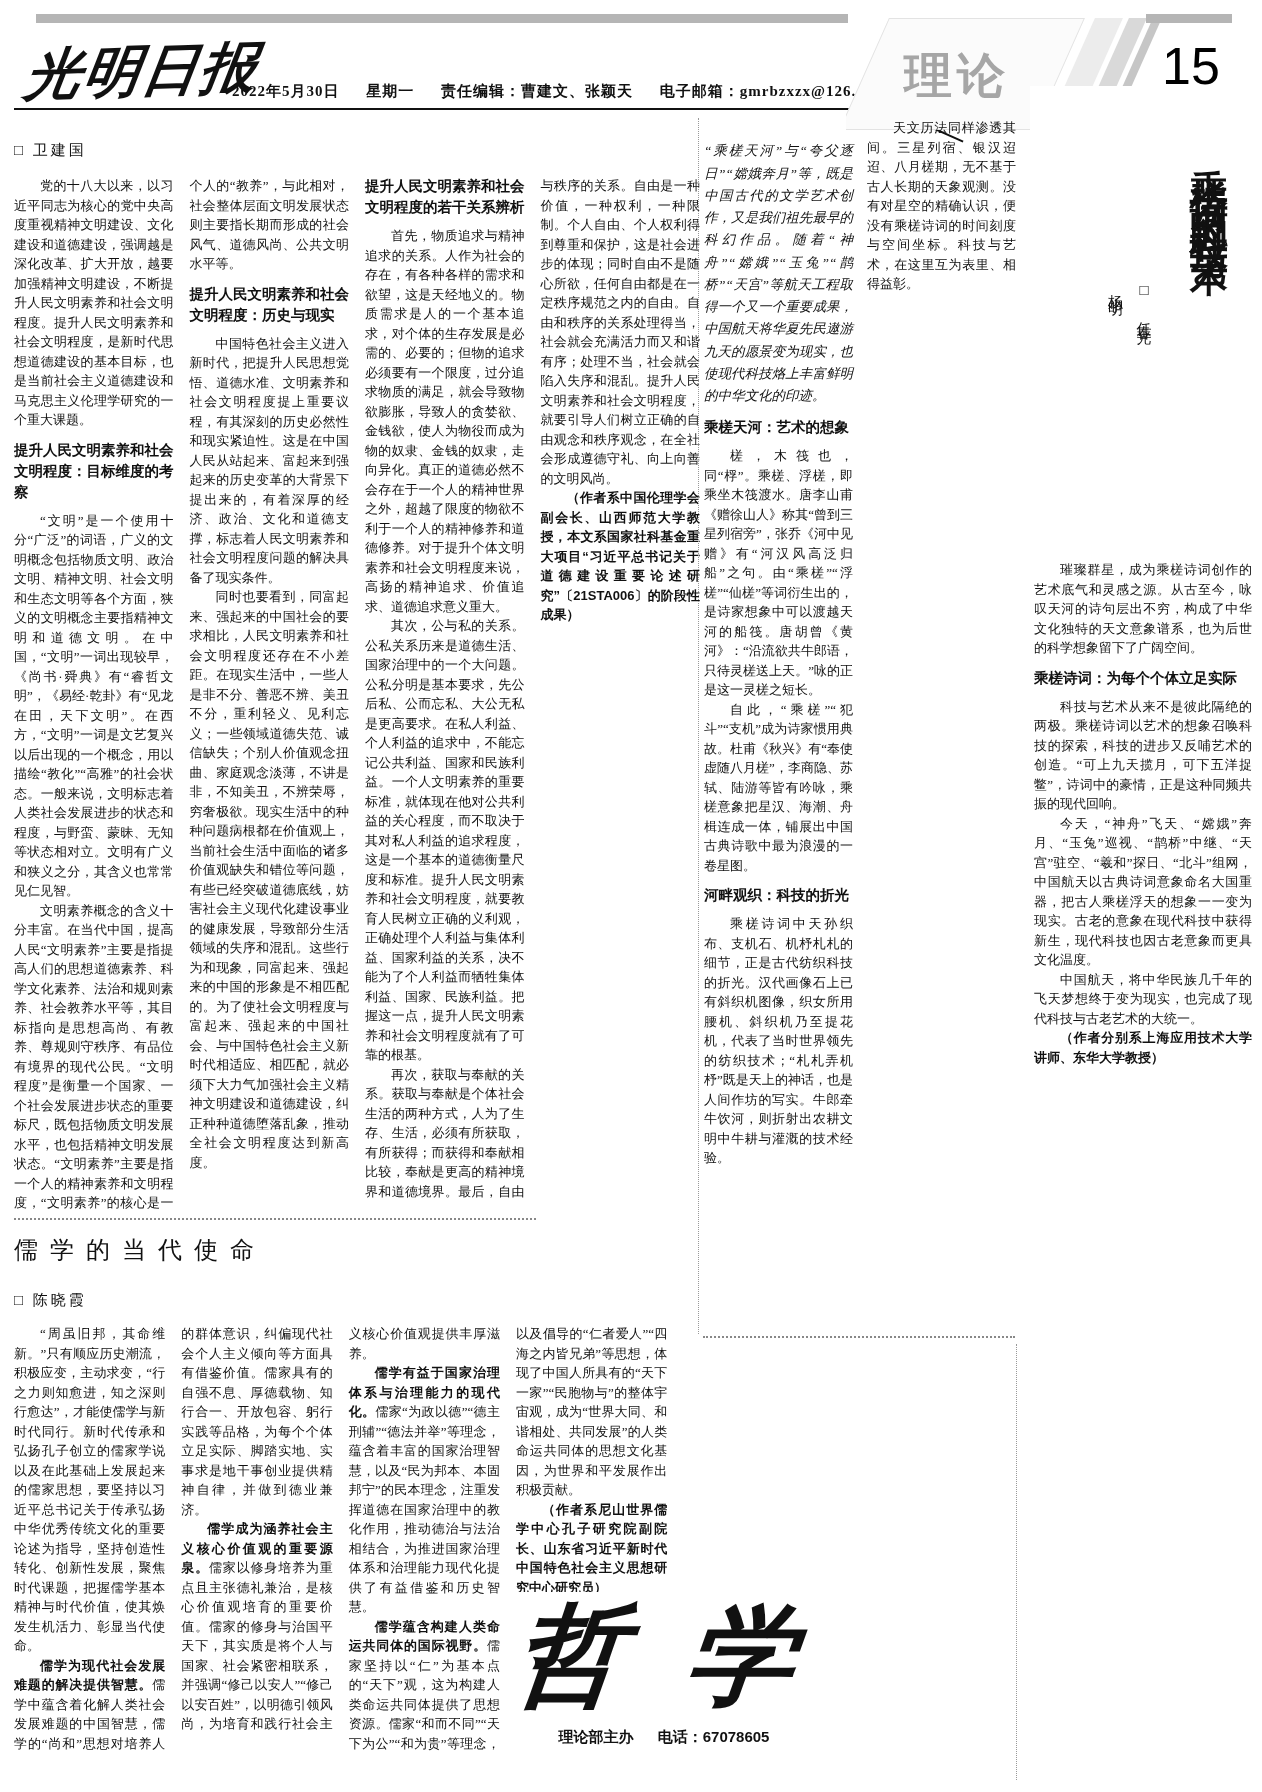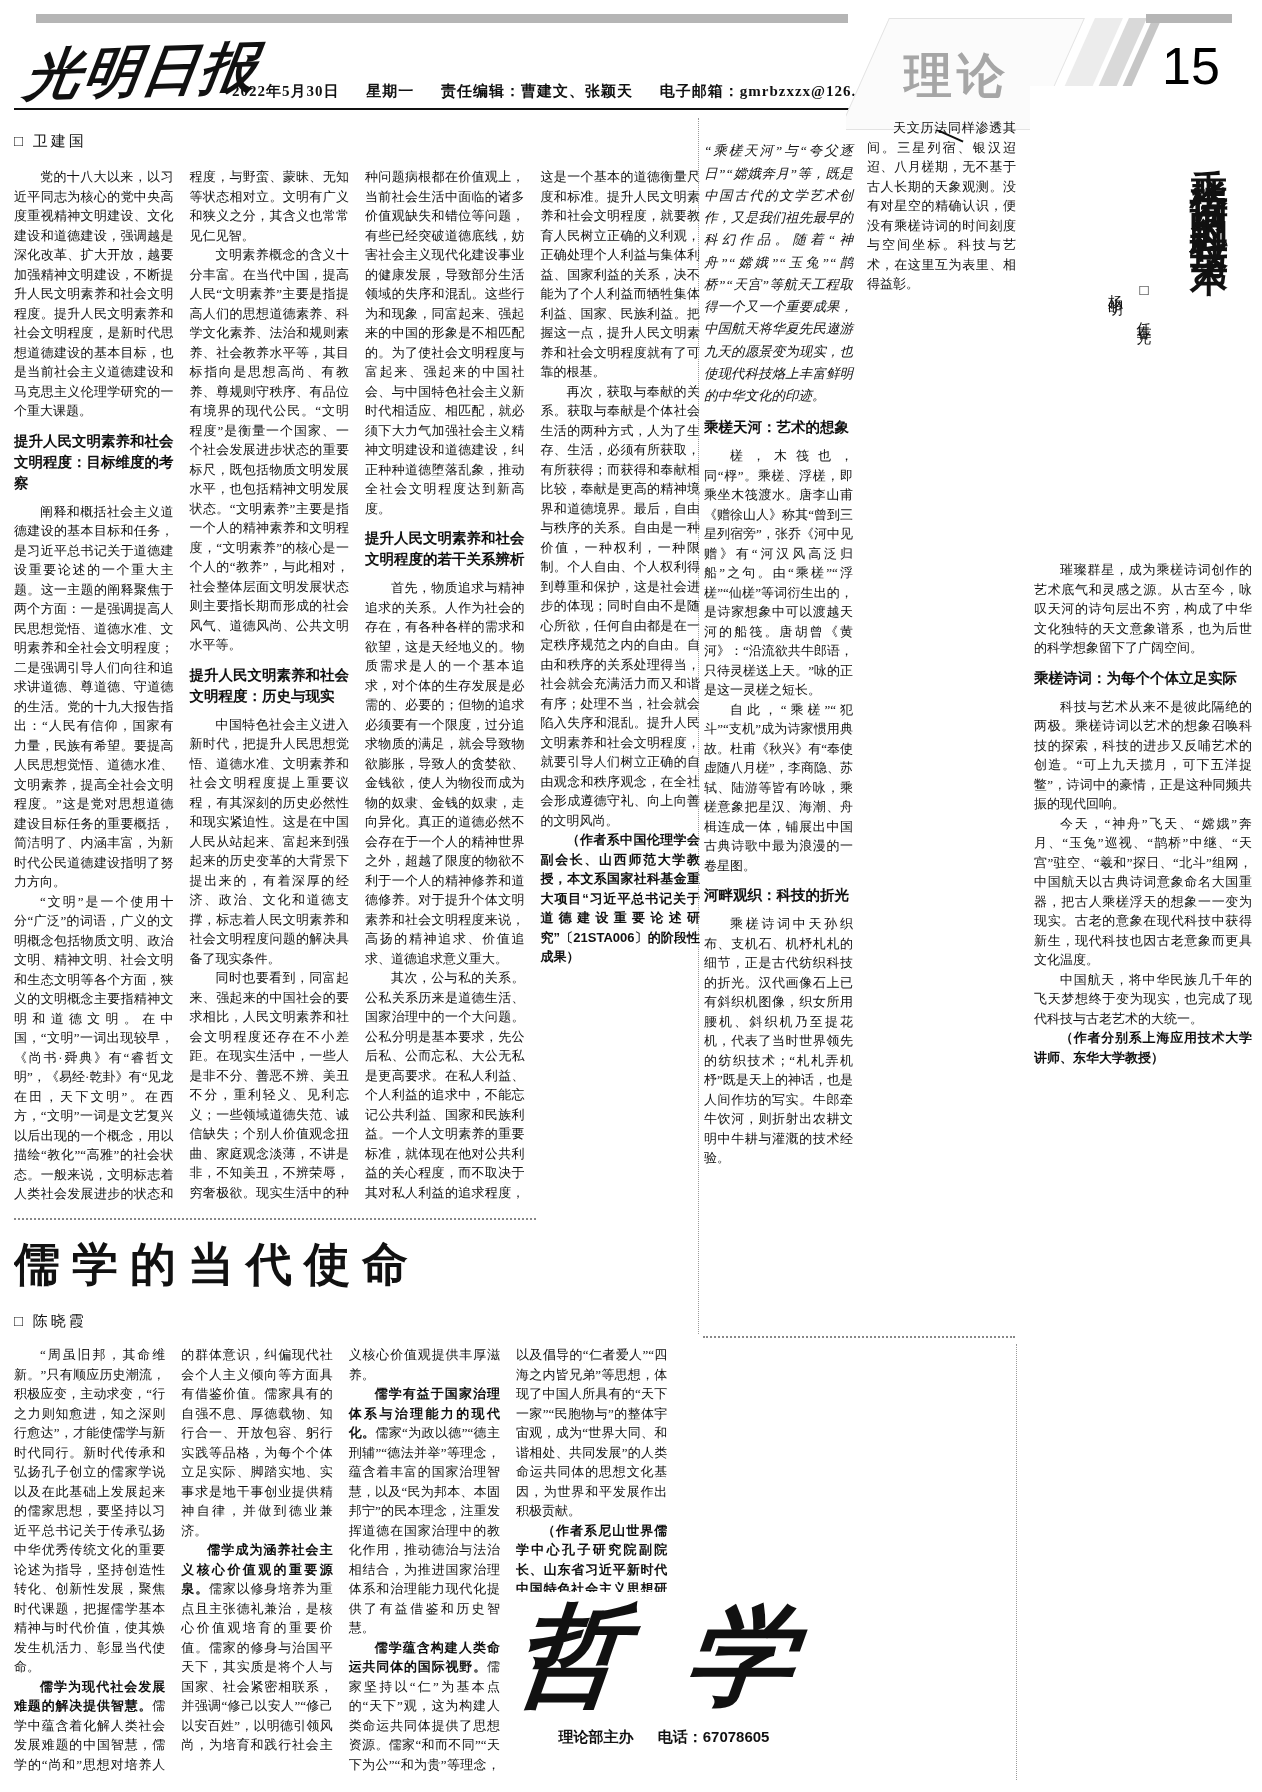--- a/index.html
+++ b/index.html
@@ -36,32 +36,32 @@
   .blk-note { font-weight:bold; }
   .blk-h { font-family:"Liberation Sans","DejaVu Sans",sans-serif; font-size:14.5px; font-weight:bold;
            line-height:1.45; margin:10px 0 8px; break-inside:avoid; }
   .blk-intro { font-size:13.5px; line-height:1.65; text-indent:0; font-style:italic; }
   .blk-intro .deep-indent { display:inline-block; width:148px; }
 
   
   .main-article { position:absolute; left:14px; top:116px; width:686px; height:1218px; overflow:hidden; }
   .main-title .l1 { font-size:47px; font-weight:900; letter-spacing:18px; line-height:1.25; }
   .main-title .l2 { font-size:47px; font-weight:900; letter-spacing:2px; line-height:1.25; }
-  .byline { margin-top:16px; font-size:15px; letter-spacing:3px; }
+  .byline { margin-top:25px; font-size:15px; letter-spacing:3px; }
   .main-body { margin-top:16px; height:1042px; column-count:4; }
 
   
   .dotted-h { position:absolute; left:14px; top:1218px; width:522px; border-top:2px dotted #888; }
   .dotted-h2 { position:absolute; left:703px; top:1336px; width:312px; border-top:2px dotted #888; }
   .dotted-v { position:absolute; left:698px; top:118px; height:1216px; border-left:1px dotted #999; }
   .dotted-v2 { position:absolute; left:1016px; top:1344px; height:436px; border-left:1px dotted #999; }
 
   
   .ruxue-article { position:absolute; left:14px; top:1234px; width:988px; height:548px; overflow:hidden; }
-  .ruxue-title { font-size:46px; font-weight:700; letter-spacing:12px; }
+  .ruxue-title { font-size:24px; font-weight:400; letter-spacing:12px; }
   .ruxue-body { margin-top:14px; height:436px; column-count:6; }
 
   
   .cc-mid { position:absolute; left:704px; top:112px; width:312px; height:1222px; overflow:hidden; }
   .cc-mid-body { margin-top:6px; height:1050px; column-count:2; column-gap:14px; }
   .cc-titleblock { position:absolute; left:1030px; top:86px; width:232px; height:468px; background:#fff; overflow:hidden; }
   .cc-vtitle { position:absolute; right:28px; top:52px; writing-mode:vertical-rl; font-size:38px;
                font-weight:900; letter-spacing:9px; }
   .cc-vbyline { position:absolute; right:104px; top:196px; writing-mode:vertical-rl; font-size:15px;
                 letter-spacing:4px; line-height:1.9; }
@@ -100,21 +100,20 @@
     <div class="tab-bar-right"></div>
     <div class="tab-label">理论</div>
     <div class="tab-pagenum sans">15</div>
   </div>
 
   <div class="main-article">
     <div class="byline">□ 卫建国</div>
     <div class="main-body colbody">
         <p class="blk-p">党的十八大以来，以习近平同志为核心的党中央高度重视精神文明建设、文化建设和道德建设，强调越是深化改革、扩大开放，越要加强精神文明建设，不断提升人民文明素养和社会文明程度。提升人民文明素养和社会文明程度，是新时代思想道德建设的基本目标，也是当前社会主义道德建设和马克思主义伦理学研究的一个重大课题。</p>
         <h3 class="blk-h">提升人民文明素养和社会文明程度：目标维度的考察</h3>
-        <p class="blk-p">阐释和概括社会主义道德建设的基本目标和任务，是习近平总书记关于道德建设重要论述的一个重大主题。这一主题的阐释聚焦于两个方面：一是强调提高人民思想觉悟、道德水准、文明素养和全社会文明程度；二是强调引导人们向往和追求讲道德、尊道德、守道德的生活。党的十九大报告指出：“人民有信仰，国家有力量，民族有希望。要提高人民思想觉悟、道德水准、文明素养，提高全社会文明程度。”这是党对思想道德建设目标任务的重要概括，简洁明了、内涵丰富，为新时代公民道德建设指明了努力方向。</p>
         <p class="blk-p">“文明”是一个使用十分“广泛”的词语，广义的文明概念包括物质文明、政治文明、精神文明、社会文明和生态文明等各个方面，狭义的文明概念主要指精神文明和道德文明。在中国，“文明”一词出现较早，《尚书·舜典》有“睿哲文明”，《易经·乾卦》有“见龙在田，天下文明”。在西方，“文明”一词是文艺复兴以后出现的一个概念，用以描绘“教化”“高雅”的社会状态。一般来说，文明标志着人类社会发展进步的状态和程度，与野蛮、蒙昧、无知等状态相对立。文明有广义和狭义之分，其含义也常常见仁见智。</p>
         <p class="blk-p">文明素养概念的含义十分丰富。在当代中国，提高人民“文明素养”主要是指提高人们的思想道德素养、科学文化素养、法治和规则素养、社会教养水平等，其目标指向是思想高尚、有教养、尊规则守秩序、有品位有境界的现代公民。“文明程度”是衡量一个国家、一个社会发展进步状态的重要标尺，既包括物质文明发展水平，也包括精神文明发展状态。“文明素养”主要是指一个人的精神素养和文明程度，“文明素养”的核心是一个人的“教养”，与此相对，社会整体层面文明发展状态则主要指长期而形成的社会风气、道德风尚、公共文明水平等。</p>
         <h3 class="blk-h">提升人民文明素养和社会文明程度：历史与现实</h3>
         <p class="blk-p">中国特色社会主义进入新时代，把提升人民思想觉悟、道德水准、文明素养和社会文明程度提上重要议程，有其深刻的历史必然性和现实紧迫性。这是在中国人民从站起来、富起来到强起来的历史变革的大背景下提出来的，有着深厚的经济、政治、文化和道德支撑，标志着人民文明素养和社会文明程度问题的解决具备了现实条件。</p>
         <p class="blk-p">同时也要看到，同富起来、强起来的中国社会的要求相比，人民文明素养和社会文明程度还存在不小差距。在现实生活中，一些人是非不分、善恶不辨、美丑不分，重利轻义、见利忘义；一些领域道德失范、诚信缺失；个别人价值观念扭曲、家庭观念淡薄，不讲是非，不知美丑，不辨荣辱，穷奢极欲。现实生活中的种种问题病根都在价值观上，当前社会生活中面临的诸多价值观缺失和错位等问题，有些已经突破道德底线，妨害社会主义现代化建设事业的健康发展，导致部分生活领域的失序和混乱。这些行为和现象，同富起来、强起来的中国的形象是不相匹配的。为了使社会文明程度与富起来、强起来的中国社会、与中国特色社会主义新时代相适应、相匹配，就必须下大力气加强社会主义精神文明建设和道德建设，纠正种种道德堕落乱象，推动全社会文明程度达到新高度。</p>
         <h3 class="blk-h">提升人民文明素养和社会文明程度的若干关系辨析</h3>
         <p class="blk-p">首先，物质追求与精神追求的关系。人作为社会的存在，有各种各样的需求和欲望，这是天经地义的。物质需求是人的一个基本追求，对个体的生存发展是必需的、必要的；但物的追求必须要有一个限度，过分追求物质的满足，就会导致物欲膨胀，导致人的贪婪欲、金钱欲，使人为物役而成为物的奴隶、金钱的奴隶，走向异化。真正的道德必然不会存在于一个人的精神世界之外，超越了限度的物欲不利于一个人的精神修养和道德修养。对于提升个体文明素养和社会文明程度来说，高扬的精神追求、价值追求、道德追求意义重大。</p>
         <p class="blk-p">其次，公与私的关系。公私关系历来是道德生活、国家治理中的一个大问题。公私分明是基本要求，先公后私、公而忘私、大公无私是更高要求。在私人利益、个人利益的追求中，不能忘记公共利益、国家和民族利益。一个人文明素养的重要标准，就体现在他对公共利益的关心程度，而不取决于其对私人利益的追求程度，这是一个基本的道德衡量尺度和标准。提升人民文明素养和社会文明程度，就要教育人民树立正确的义利观，正确处理个人利益与集体利益、国家利益的关系，决不能为了个人利益而牺牲集体利益、国家、民族利益。把握这一点，提升人民文明素养和社会文明程度就有了可靠的根基。</p>
         <p class="blk-p">再次，获取与奉献的关系。获取与奉献是个体社会生活的两种方式，人为了生存、生活，必须有所获取，有所获得；而获得和奉献相比较，奉献是更高的精神境界和道德境界。最后，自由与秩序的关系。自由是一种价值，一种权利，一种限制。个人自由、个人权利得到尊重和保护，这是社会进步的体现；同时自由不是随心所欲，任何自由都是在一定秩序规范之内的自由。自由和秩序的关系处理得当，社会就会充满活力而又和谐有序；处理不当，社会就会陷入失序和混乱。提升人民文明素养和社会文明程度，就要引导人们树立正确的自由观念和秩序观念，在全社会形成遵德守礼、向上向善的文明风尚。</p>
         <p class="blk-note">（作者系中国伦理学会副会长、山西师范大学教授，本文系国家社科基金重大项目“习近平总书记关于道德建设重要论述研究”〔21STA006〕的阶段性成果）</p>

